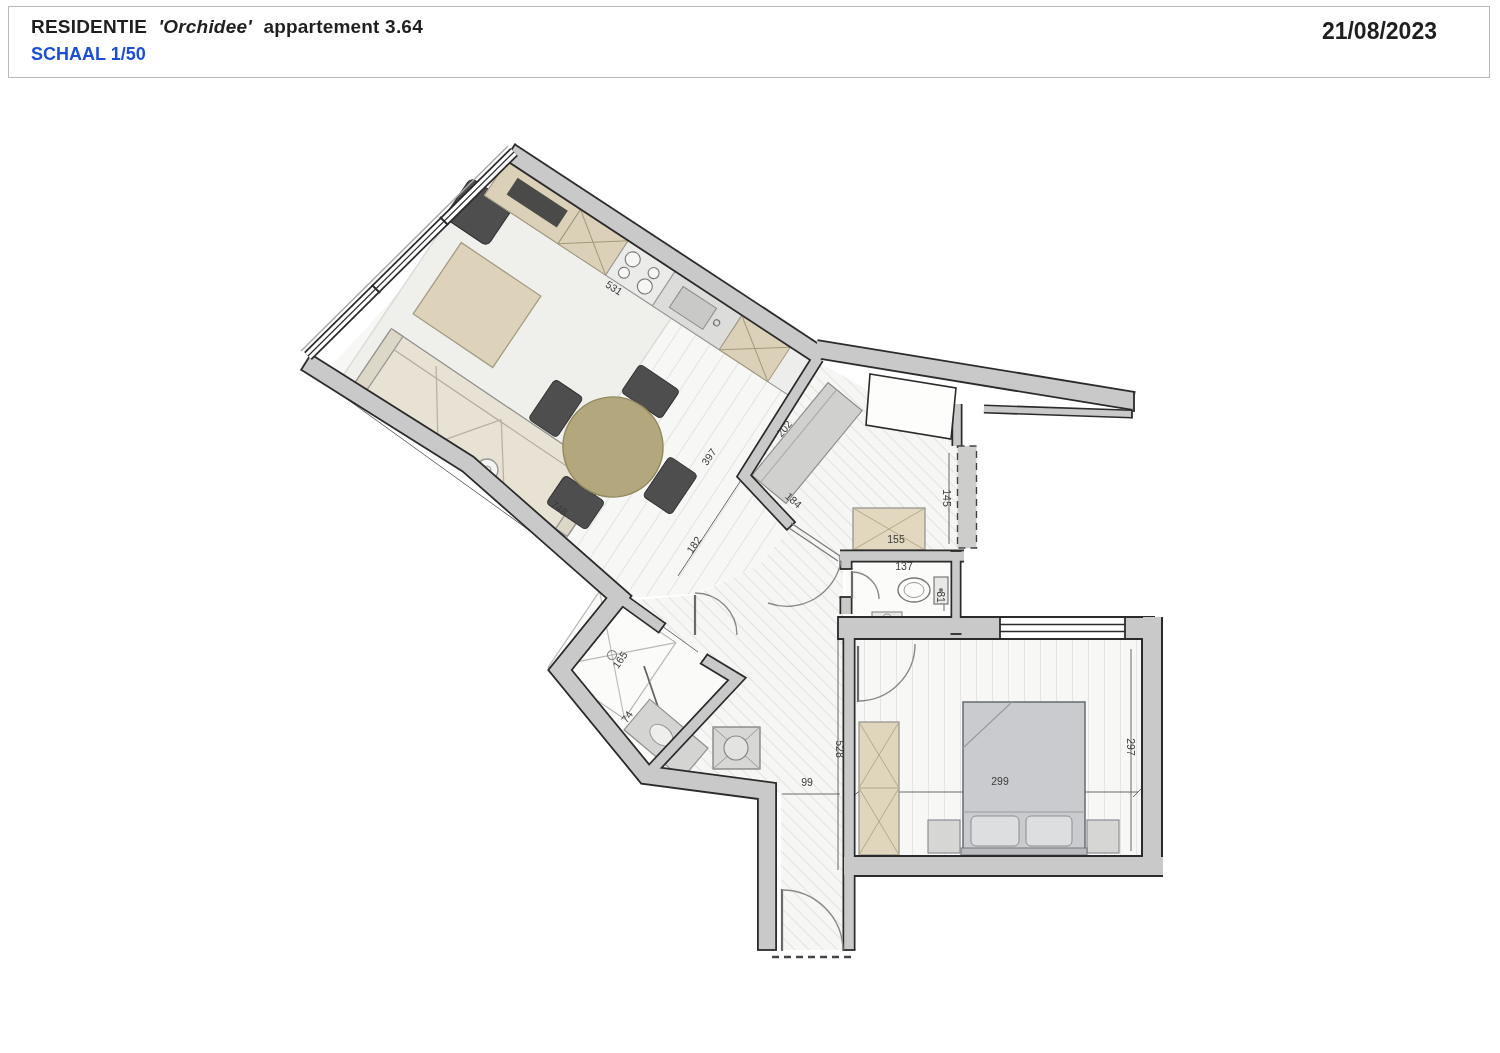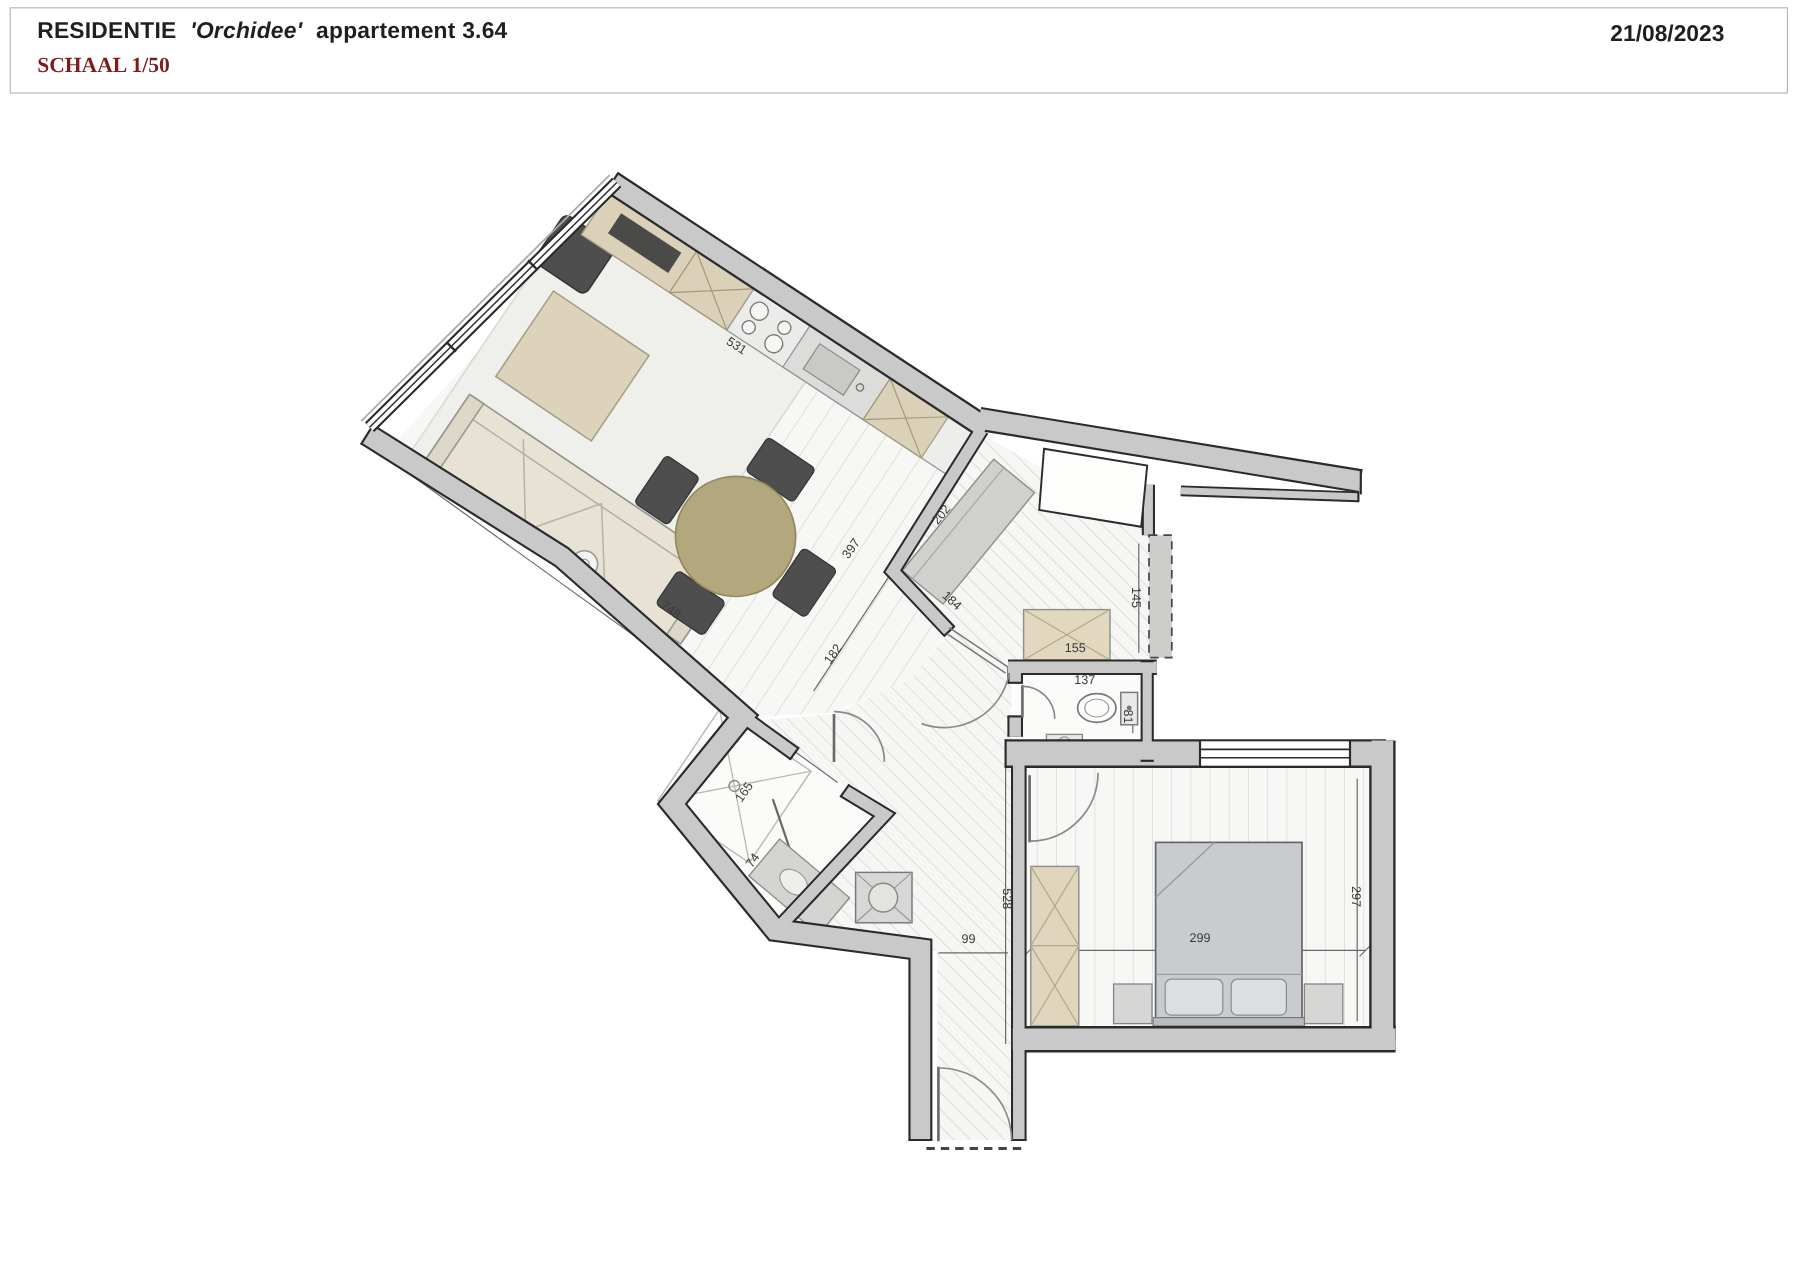--- a/index.html
+++ b/index.html
@@ -4,22 +4,22 @@
 <style>
   html,body{margin:0;padding:0;background:#fff;}
   .page{position:relative;width:1500px;height:1053px;background:#ffffff;overflow:hidden;
         font-family:"Liberation Sans",sans-serif;}
   .plan-svg{position:absolute;left:0;top:0;width:1500px;height:1053px;}
   .header-box{position:absolute;left:8px;top:6px;width:1482px;height:72px;
               border:1px solid #b9b9b9;background:#ffffff;box-sizing:border-box;}
   .title-line{position:absolute;left:22px;top:9px;font-size:19px;font-weight:bold;color:#1f1f1f;
               letter-spacing:0.2px;white-space:nowrap;}
   .title-line .res-name{font-style:italic;margin:0 6px;text-align:center;}
-  .scale-line{position:absolute;left:22px;top:37px;font-size:18px;font-weight:bold;color:#7f1d1d;font-family:Liberation Serif, serif;}
-  .date-line{position:absolute;right:52px;top:11px;font-size:19px;font-weight:bold;color:#1f1f1f;}
+  .scale-line{position:absolute;left:22px;top:37px;font-size:18px;font-weight:bold;color:#1d4ed8;}
+  .date-line{position:absolute;right:52px;top:11px;font-size:23px;font-weight:bold;color:#1f1f1f;}
   
   path.wb, line.wb{stroke:#2b2b2b;fill:none;stroke-linejoin:miter;stroke-linecap:butt;}
   path.wg, line.wg{stroke:#c9c9c9;fill:none;stroke-linejoin:miter;stroke-linecap:butt;}
   .w20b{stroke-width:20px;} .w20g{stroke-width:16.4px;}
   .w24b{stroke-width:24px;} .w24g{stroke-width:20px;}
   .w22b{stroke-width:22px;} .w22g{stroke-width:18px;}
   .w13b{stroke-width:13px;} .w13g{stroke-width:9.6px;}
   .w11b{stroke-width:11px;} .w11g{stroke-width:7.6px;}
   .w9b{stroke-width:9px;}  .w9g{stroke-width:5.8px;}
   .cap{stroke:#2b2b2b;stroke-width:1.8px;}

